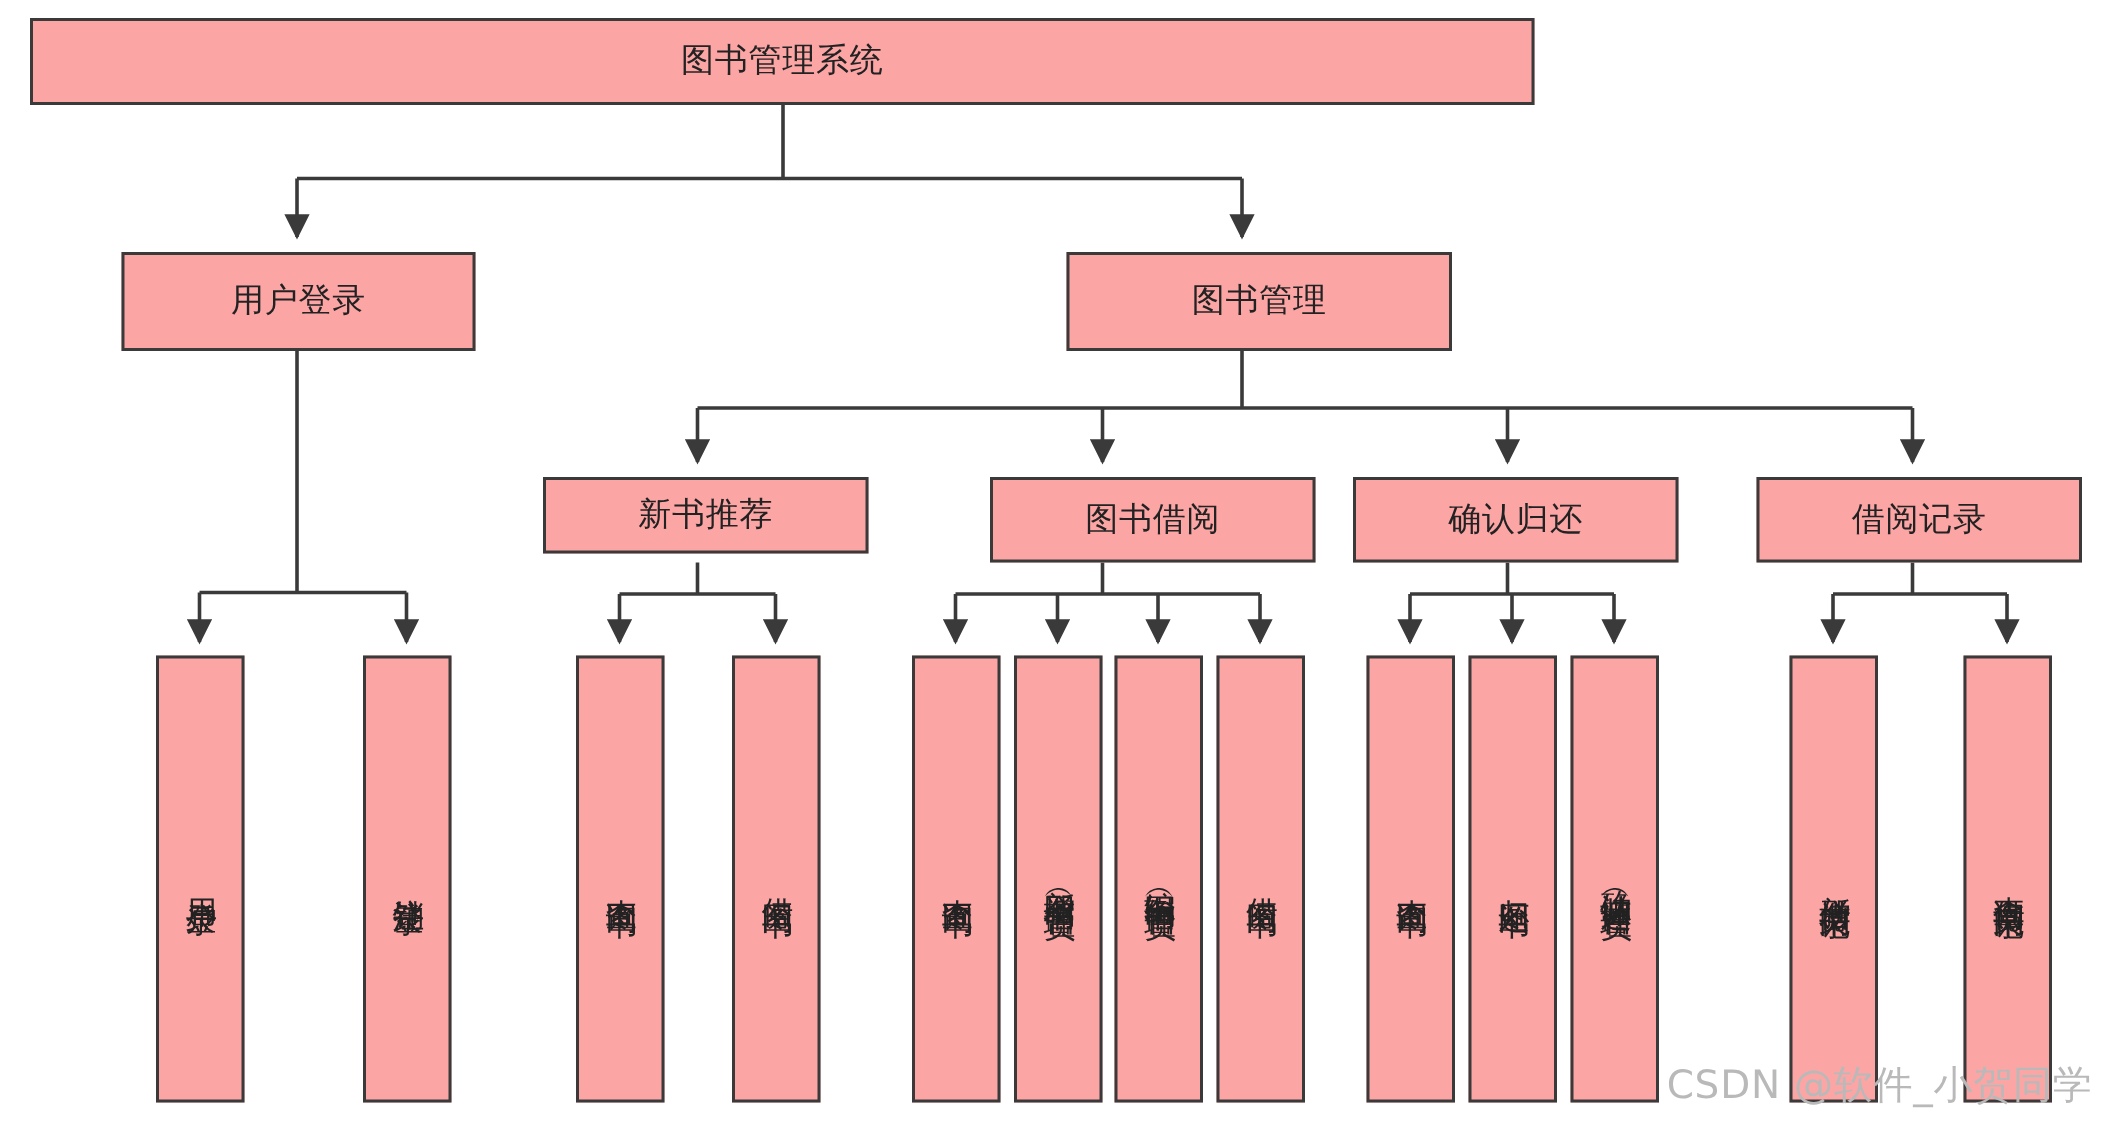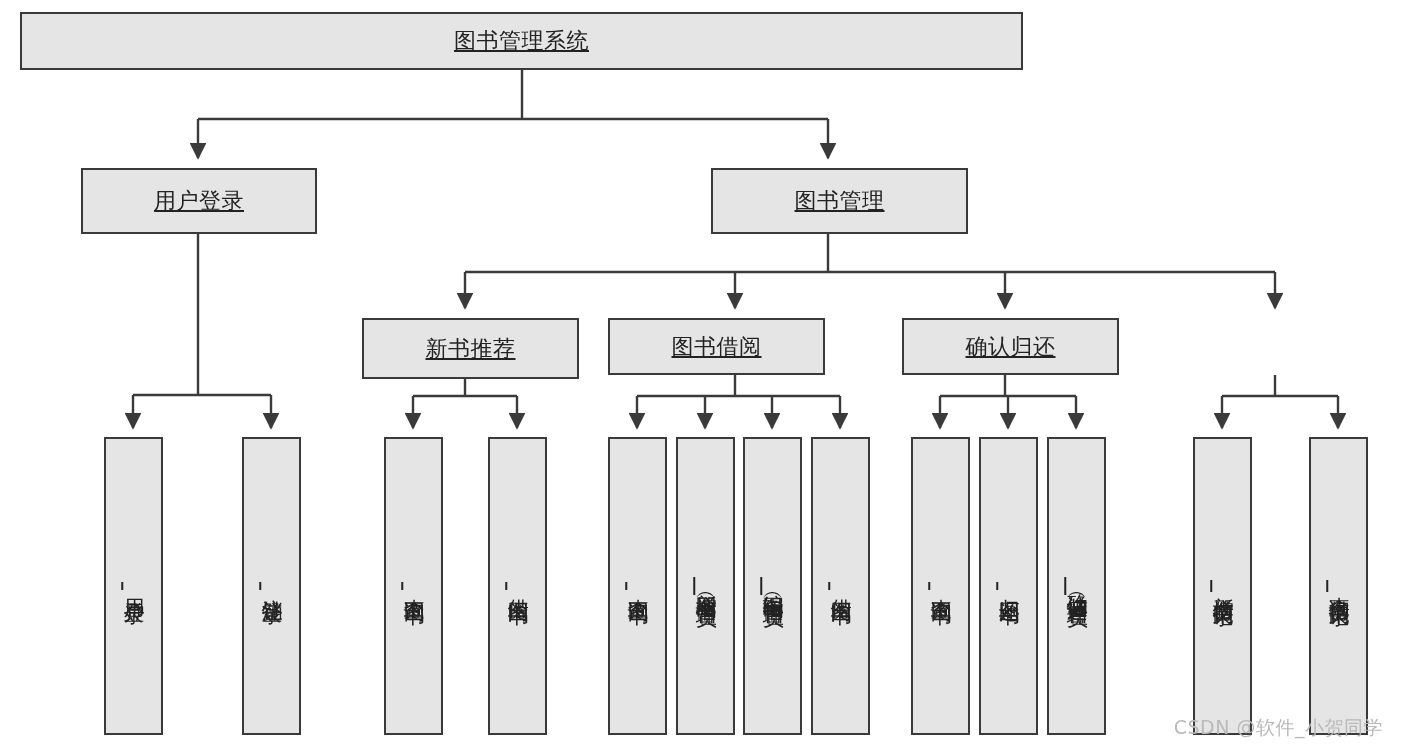--- a/index.html
+++ b/index.html
@@ -23,27 +23,26 @@
     position: absolute;
     left: 0;
     top: 0;
     width: 1405px;
     height: 747px;
     pointer-events: none;
   }
   .node {
     position: absolute;
     box-sizing: border-box;
-    background: #e5e5e5;
+    background: #fca5a5;
     border: 2px solid #3a3a3a;
     display: flex;
     align-items: center;
     justify-content: center;
     color: #222222;
-    text-decoration: underline;
   }
   .node .label {
     display: block;
     text-align: center;
     line-height: 1.06;
     letter-spacing: 0.5px;
     color: #222222;
   }
   
   .node.horiz .label {
@@ -60,23 +59,23 @@
     writing-mode: vertical-rl;
     text-orientation: upright;
     font-size: 21px;
     line-height: 1.12;
     letter-spacing: 2px;
     white-space: nowrap;
     max-height: 100%;
   }
   .watermark {
     position: absolute;
-    right: 22px;
+    right: 10px;
     bottom: 6px;
-    font-size: 19px;
+    font-size: 26px;
     color: #b9b9b9;
     letter-spacing: 0.5px;
     white-space: nowrap;
     font-family: "DejaVu Sans", "Liberation Sans", sans-serif;
   }
 </style>
 </head>
 <body>
 
 <div id="canvas">
@@ -135,29 +134,32 @@
     <span class="label">图书管理系统</span>
   </div>
 
   <div class="node horiz" style="left:81px; top:168px; width:236px; height:66px;">
     <span class="label">用户登录</span>
   </div>
   <div class="node horiz" style="left:711px; top:168px; width:257px; height:66px;">
     <span class="label">图书管理</span>
   </div>
 
-  <div class="node horiz" style="left:362px; top:318px; width:217px; height:61px;">
+  <div class="node horiz" style="left:362px; top:318px; width:217px; height:51px;">
     <span class="label">新书推荐</span>
   </div>
-  <div class="node horiz" style="left:608px; top:318px; width:217px; height:57px;">
+  <div class="node horiz" style="left:660px; top:318px; width:217px; height:57px;">
     <span class="label">图书借阅</span>
   </div>
   <div class="node horiz" style="left:902px; top:318px; width:217px; height:57px;">
     <span class="label">确认归还</span>
   </div>
+  <div class="node horiz" style="left:1171px; top:318px; width:217px; height:57px;">
+    <span class="label">借阅记录</span>
+  </div>
 
   <div class="node vert" style="left:104px; top:437px; width:59px; height:298px;">
     <span class="label">用户登录</span>
   </div>
   <div class="node vert" style="left:242px; top:437px; width:59px; height:298px;">
     <span class="label">注销登录</span>
   </div>
 
   <div class="node vert" style="left:384px; top:437px; width:59px; height:298px;">
     <span class="label">查询图书</span>

